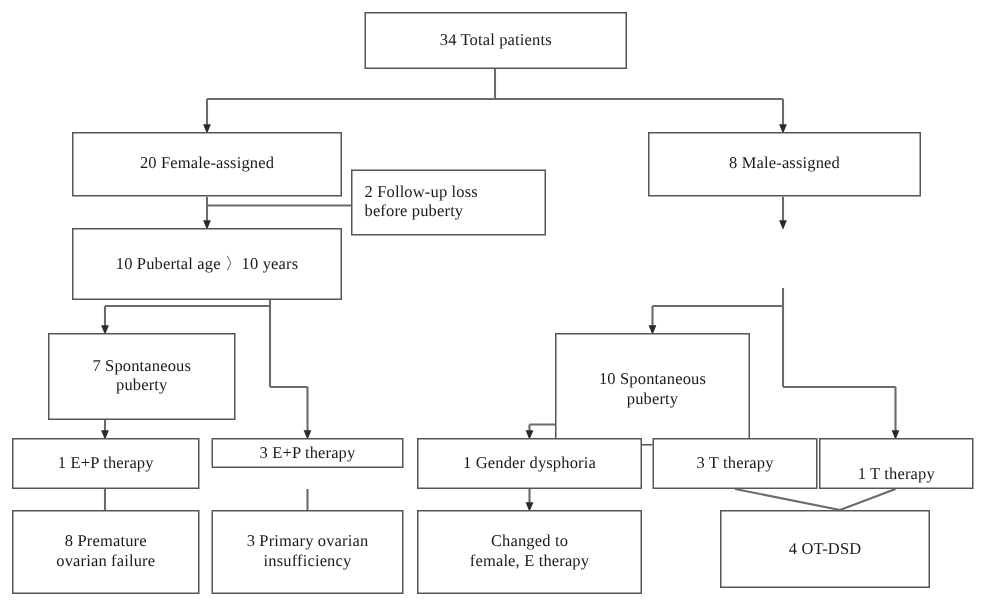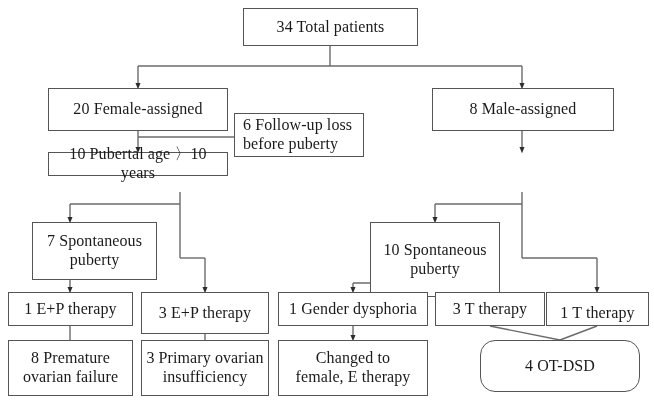--- a/index.html
+++ b/index.html
@@ -29,21 +29,21 @@
   .node {
     position: absolute;
     box-sizing: border-box;
     border: 1px solid #555555;
     background: #ffffff;
     display: flex;
     align-items: center;
     justify-content: center;
     text-align: center;
     line-height: 1.18;
-    font-size: 16px;
+    font-size: 11px;
     letter-spacing: 0.1px;
     padding: 2px 4px;
     z-index: 2;
   }
   .node.left-text {
     justify-content: flex-start;
     text-align: left;
     padding-left: 8px;
   }
   .node span {
@@ -133,38 +133,38 @@
   <div class="node" style="left: 243px; top: 8px; width: 175px; height: 38px;">
     <span>34 Total patients</span>
   </div>
   <div class="node" style="left: 48px; top: 88px; width: 180px; height: 43px;">
     <span>20 Female-assigned</span>
   </div>
   <div class="node" style="left: 432px; top: 88px; width: 182px; height: 43px;">
     <span>8 Male-assigned</span>
   </div>
   <div class="node left-text" style="left: 234px; top: 113px; width: 130px; height: 44px;">
-    <span>6 Follow-up loss
+    <span>2 Follow-up loss
 before puberty</span>
   </div>
-  <div class="node" style="left: 48px; top: 152px; width: 180px; height: 24px;">
+  <div class="node" style="left: 48px; top: 152px; width: 180px; height: 48px;">
     <span>10 Pubertal age 〉10 years</span>
   </div>
   <div class="node" style="left: 8px; top: 222px; width: 125px; height: 58px; margin-left: 24px;">
     <span>7 Spontaneous
 puberty</span>
   </div>
   <div class="node" style="left: 370px; top: 222px; width: 130px; height: 75px;">
     <span>10 Spontaneous
 puberty</span>
   </div>
   <div class="node" style="left: 8px; top: 292px; width: 125px; height: 34px;">
     <span>1 E+P therapy</span>
   </div>
-  <div class="node" style="left: 141px; top: 292px; width: 128px; height: 42px;">
+  <div class="node" style="left: 141px; top: 292px; width: 128px; height: 20px;">
     <span>3 E+P therapy</span>
   </div>
   <div class="node" style="left: 278px; top: 292px; width: 150px; height: 34px;">
     <span>1 Gender dysphoria</span>
   </div>
   <div class="node" style="left: 435px; top: 292px; width: 110px; height: 34px;">
     <span>3 T therapy</span>
   </div>
   <div class="node" style="left: 546px; top: 292px; width: 103px; height: 34px; align-items: flex-end;">
     <span>1 T therapy</span>
@@ -174,17 +174,17 @@
 ovarian failure</span>
   </div>
   <div class="node" style="left: 141px; top: 340px; width: 128px; height: 56px;">
     <span>3 Primary ovarian
 insufficiency</span>
   </div>
   <div class="node" style="left: 278px; top: 340px; width: 150px; height: 56px;">
     <span>Changed to
 female, E therapy</span>
   </div>
-  <div class="node" style="left: 480px; top: 340px; width: 160px; height: 52px; border-radius: 15px;">
+  <div class="node" style="left: 480px; top: 340px; width: 140px; height: 52px;">
     <span>4 OT-DSD</span>
   </div>
 
 </div>
 
 </body></html>

